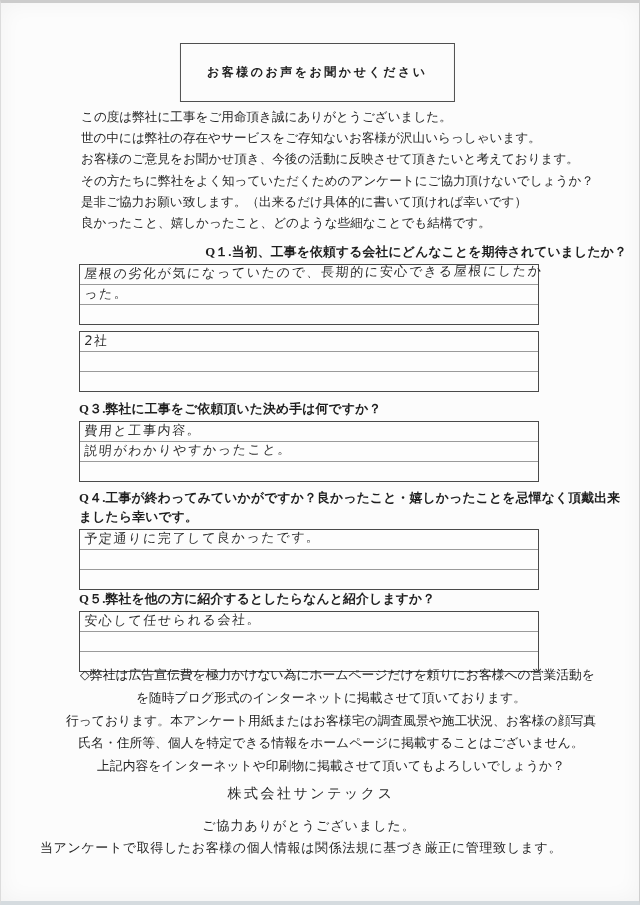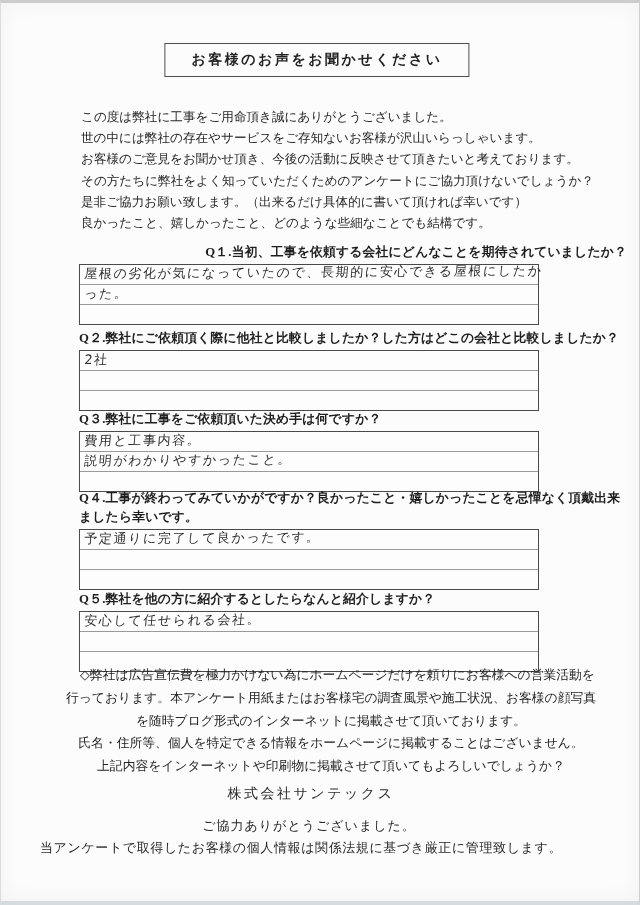--- a/index.html
+++ b/index.html
@@ -15,34 +15,34 @@
     border-bottom: 4px solid #d5dbdf;
     border-left: 1px solid #dcdcdc;
     border-right: 1px solid #cfcfcf;
     box-sizing: border-box;
     box-shadow: inset 0 0 22px rgba(0,0,0,0.045);
   }
   .title-box {
     position: absolute; top: 40px; left: 50%;
     transform: translateX(-51%);
     border: 1.5px solid #4f4f4f;
-    padding: 7px 26px;
-    font-size: 14px; font-weight: bold;
+    padding: 20px 26px;
+    font-size: 12px; font-weight: bold;
     letter-spacing: 2.5px;
     white-space: nowrap;
     color: #222;
   }
   .intro {
     position: absolute; top: 104px; left: 80px; width: 530px;
     font-size: 12.6px; line-height: 21.2px;
     color: #262626;
   }
   .intro div { white-space: nowrap; }
   .q-block { position: absolute; left: 78px; width: 462px; }
-  .q1 { top: 240px; text-align: right; } .q2 { top: 326px; } .q3 { top: 407px; }
+  .q1 { top: 240px; text-align: right; } .q2 { top: 326px; } .q3 { top: 397px; }
   .q4 { top: 486px; } .q5 { top: 587px; }
   .q-label {
     font-size: 12.8px; font-weight: bold; line-height: 19px;
     width: 548px; color: #1f1f1f; letter-spacing: 0.2px;
   }
   .answer-box {
     margin-top: 2px; width: 458px;
     border: 1.2px solid #4a4a4a;
     background: rgba(255,255,255,0.4);
   }
@@ -108,21 +108,20 @@
       <div class="answer-row">
           <span class="handwriting">った。</span>
         </div>
       <div class="answer-row">
           <span class="handwriting"></span>
         </div>
     </div>
   </div>
 
   <div class="q-block q2">
-    <div class="q-label">Q２.弊社にご依頼頂く際に他社と比較しましたか？した方はどこの会社と比較しましたか？</div>
     <div class="answer-box">
       <div class="answer-row">
           <span class="handwriting">2社</span>
         </div>
       <div class="answer-row">
           <span class="handwriting"></span>
         </div>
       <div class="answer-row">
           <span class="handwriting"></span>
         </div>
@@ -169,22 +168,22 @@
           <span class="handwriting"></span>
         </div>
       <div class="answer-row">
           <span class="handwriting"></span>
         </div>
     </div>
   </div>
 
   <div class="notice">
     <div class="indent">◇弊社は広告宣伝費を極力かけない為にホームページだけを頼りにお客様への営業活動を</div>
+    <div>を随時ブログ形式のインターネットに掲載させて頂いております。</div>
     <div>行っております。本アンケート用紙またはお客様宅の調査風景や施工状況、お客様の顔写真</div>
-    <div>を随時ブログ形式のインターネットに掲載させて頂いております。</div>
     <div>氏名・住所等、個人を特定できる情報をホームページに掲載することはございません。</div>
     <div>上記内容をインターネットや印刷物に掲載させて頂いてもよろしいでしょうか？</div>
   </div>
 
   <div class="company">株式会社サンテックス</div>
   <div class="thanks">ご協力ありがとうございました。</div>
   <div class="privacy">当アンケートで取得したお客様の個人情報は関係法規に基づき厳正に管理致します。</div>
 
 </div>
 

